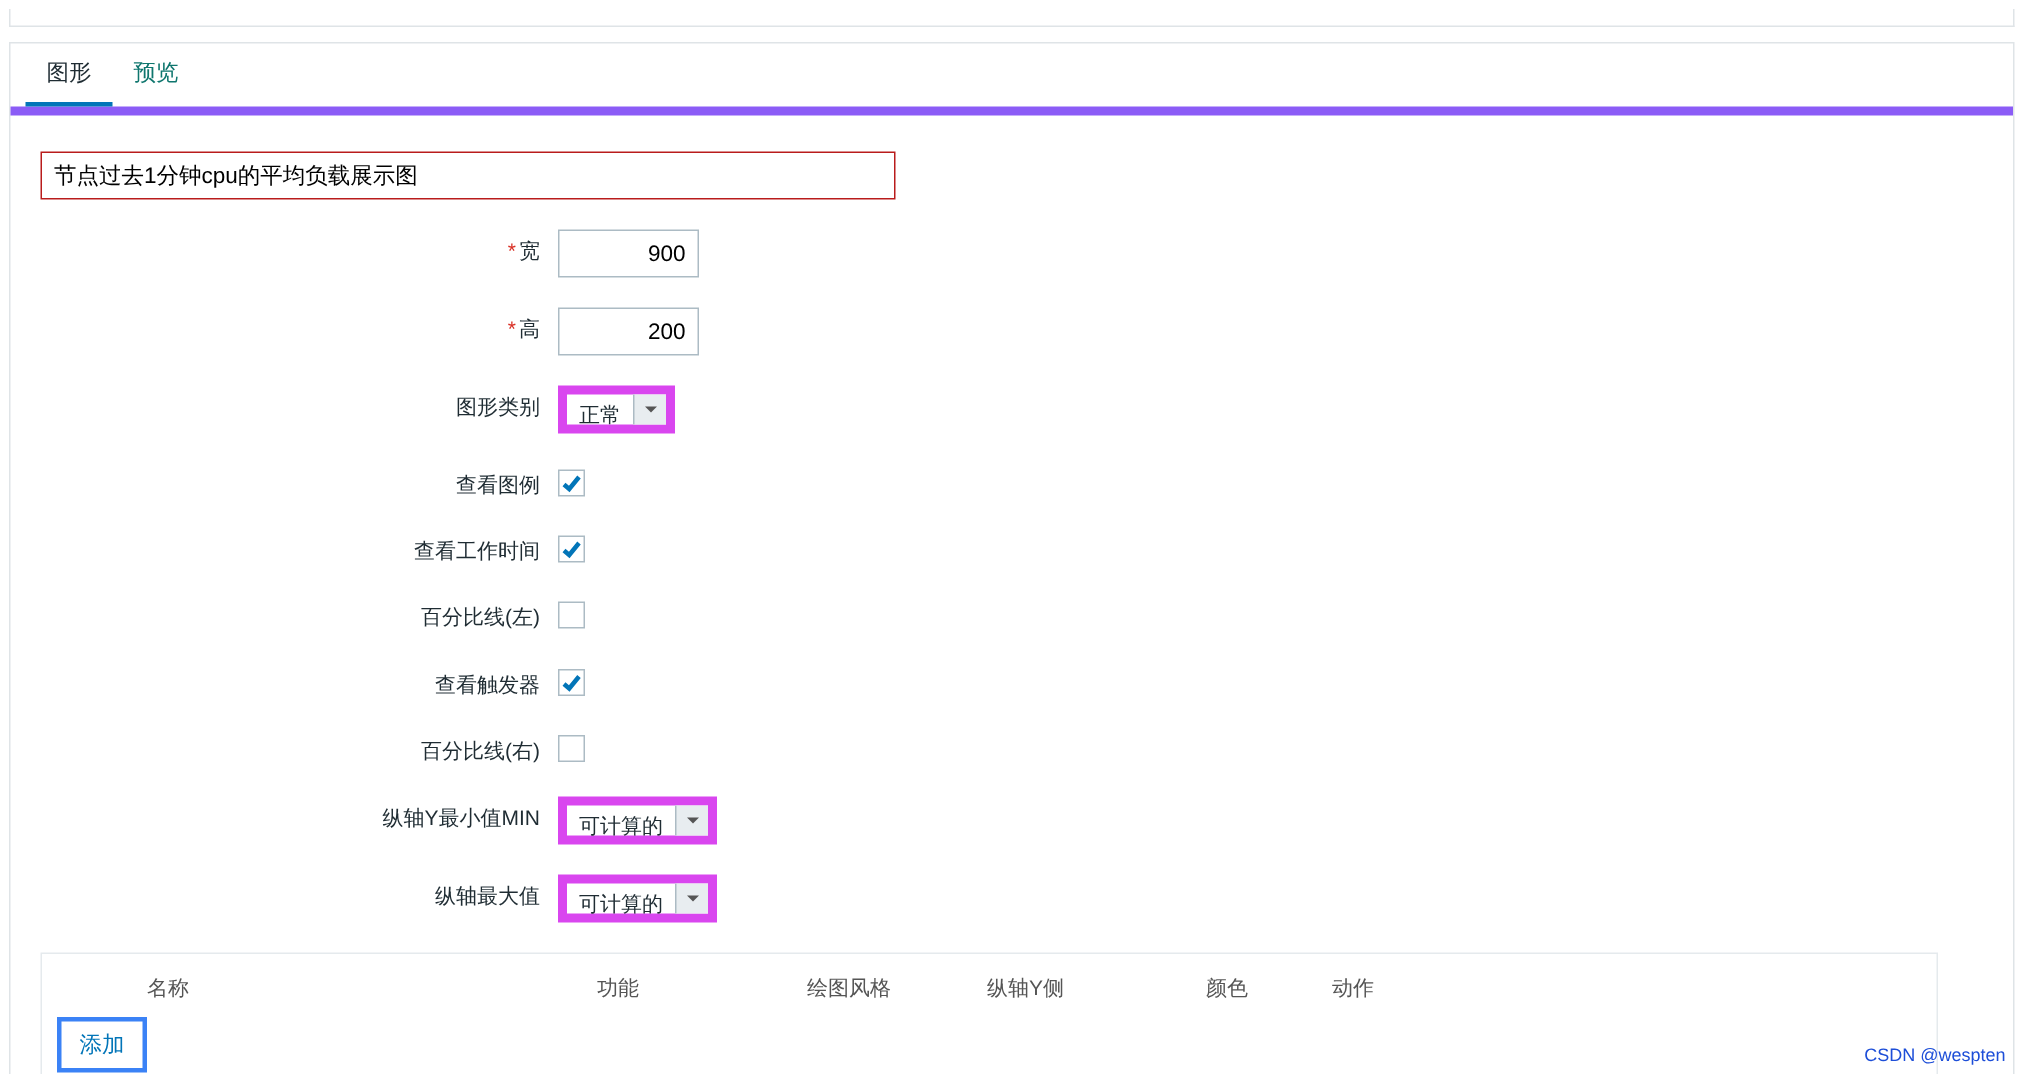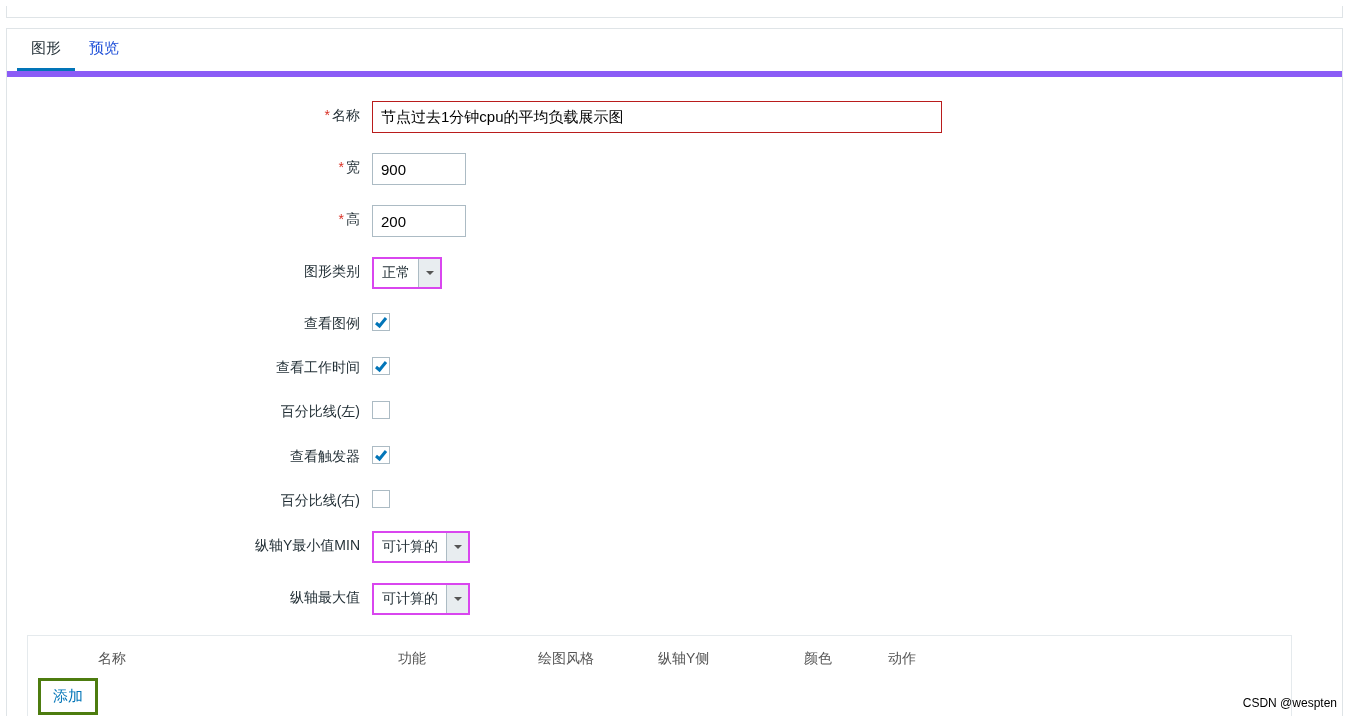--- a/index.html
+++ b/index.html
@@ -24,21 +24,21 @@
     padding-bottom: 20px;
   }
   .tabs {
     display: flex;
     border-bottom: 6px solid #8b5cf6;
     padding: 0 10px;
   }
   .tab {
     padding: 10px 14px;
     cursor: pointer;
-    color: #1d4ed8;
+    color: #0f766e;
     font-size: 15px;
   }
   .tab.active {
     color: #1f2c33;
     border-bottom: 3px solid #0275b8;
   }
   .form {
     padding: 24px 20px 0 20px;
   }
   .form-row {
@@ -60,26 +60,27 @@
     width: 570px;
     height: 32px;
     padding: 4px 8px;
     border: 1px solid #b91c1c;
     font-size: 15px;
   }
   input[type="text"].num {
     width: 94px;
     height: 32px;
     padding: 4px 8px;
+    text-align: right;
     border: 1px solid #acbbc4;
     font-size: 15px;
   }
   .select-box {
     display: inline-flex;
-    border: 2px solid #d946ef;
+    border: 6px solid #d946ef;
     height: 32px;
     align-items: stretch;
   }
   .select-box .sel-text {
     padding: 5px 8px 4px 8px;
     min-width: 40px;
   }
   .select-box .sel-caret {
     width: 22px;
     background: #e8edf0;
@@ -113,52 +114,51 @@
   }
   .items-header div { padding-right: 10px; }
   .col-name { width: 360px; padding-left: 60px; }
   .col-func { width: 120px; }
   .col-style { width: 120px; margin-left: 20px; }
   .col-yaxis { width: 100px; }
   .col-color { width: 130px; text-align: center; }
   .col-action { width: 60px; }
   .add-link-box {
     display: inline-block;
-    border: 3px solid #4d7c0f;
+    border: 3px solid #3b82f6;
     padding: 6px 12px;
     color: #0275b8;
     cursor: pointer;
     font-size: 15px;
   }
   .watermark {
     position: absolute;
     right: 12px;
     bottom: 6px;
     font-size: 12px;
-    color: #000000;
+    color: #1d4ed8;
   }
   .outer { position: relative; width: 1349px; height: 716px; }
 </style>
 </head>
 <body>
 
 <div class="outer">
 <div class="page">
   <div class="top-bar"></div>
 
   <div class="content-panel">
     <div class="tabs">
       <div class="tab active">图形</div>
       <div class="tab">预览</div>
     </div>
 
     <div class="form">
 
       <div class="form-row">
-        <div class="form-label"><span class="req">*</span><span>名称</span></div>
         <div class="form-field">
           <input type="text" class="wide" value="节点过去1分钟cpu的平均负载展示图" style="">
         </div>
       </div>
 
       <div class="form-row">
         <div class="form-label"><span class="req">*</span><span>宽</span></div>
         <div class="form-field">
           <input type="text" class="num" value="900" style="">
         </div>

